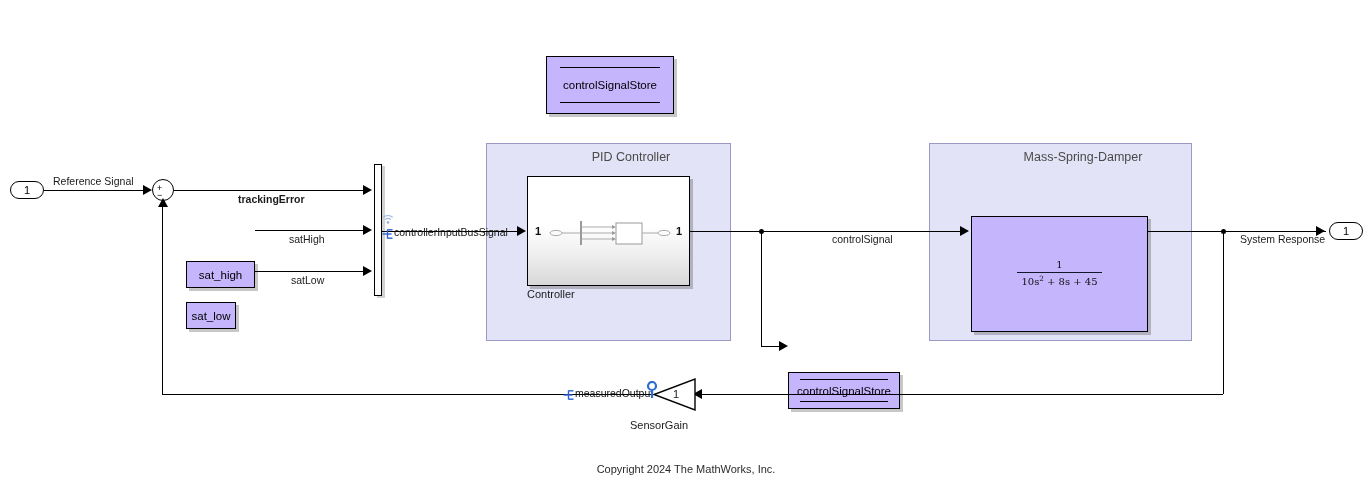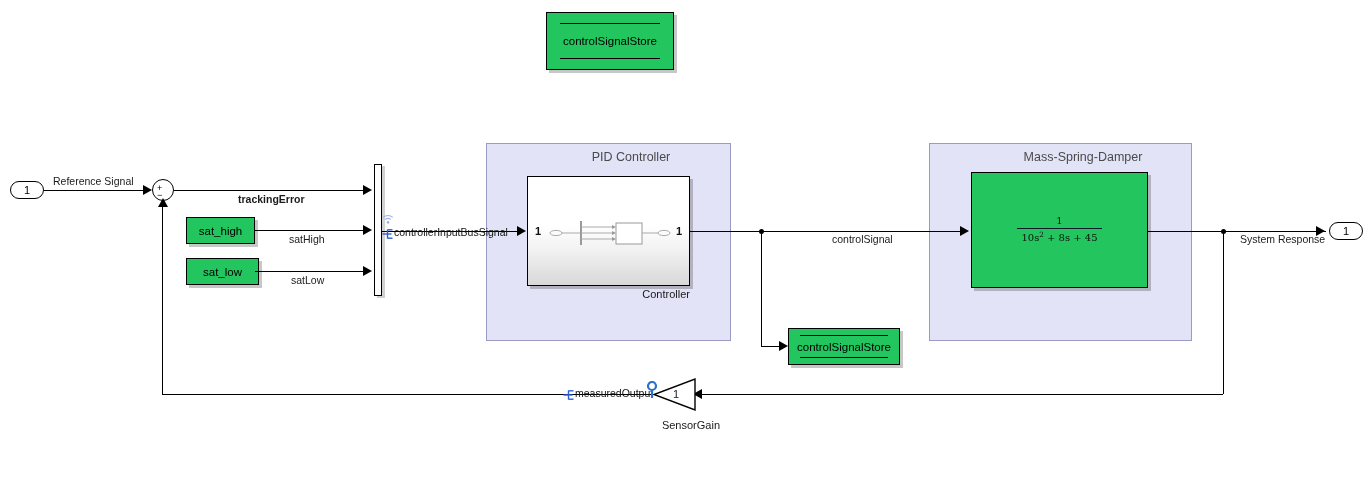--- a/index.html
+++ b/index.html
@@ -78,38 +78,39 @@
     text-align: center;
     font-size: 12.5px;
     color: #4a4a4a;
     white-space: nowrap;
     margin-left: 45px;
   }
 
   
   .blk {
     position: absolute;
-    background: #22c55e;
+    background: #c4b5fd;
     border: 1.2px solid #000000;
     box-shadow: 3px 3px 0 rgba(0,0,0,0.22);
     box-sizing: border-box;
+    margin-top: 44px;
   }
   .blk-label-in {
     position: absolute;
     inset: 0;
     display: flex;
     align-items: center;
     justify-content: center;
     font-size: 11.5px;
     color: #000;
     white-space: nowrap;
   }
   .blk-caption {
     position: absolute;
-    text-align: right;
+    text-align: left;
     font-size: 11px;
     color: #1a1a1a;
     white-space: nowrap;
   }
 
   
   .dstore-line {
     position: absolute;
     left: 10%;
     width: 80%;
@@ -250,21 +251,21 @@
   <div class="arrow-r" style="left:363px; top:185px;"></div>
   <div class="sig-label" style="left:238px; top:193px;font-weight:bold;">trackingError</div>
 
   <div class="blk" style="left:186px; top:217px; width:69px; height:27px;">
     <div class="blk-label-in">sat_high</div>
   </div>
   <div class="wire-h" style="left:255px; top:230px; width:113px;"></div>
   <div class="arrow-r" style="left:363px; top:225px;"></div>
   <div class="sig-label" style="left:289px; top:233px;">satHigh</div>
 
-  <div class="blk" style="left:186px; top:258px; width:73px; height:27px;text-decoration:underline;">
+  <div class="blk" style="left:186px; top:258px; width:50px; height:27px;text-decoration:underline;">
     <div class="blk-label-in">sat_low</div>
   </div>
   <div class="wire-h" style="left:255px; top:271px; width:113px;"></div>
   <div class="arrow-r" style="left:363px; top:266px;"></div>
   <div class="sig-label" style="left:291px; top:274px;">satLow</div>
 
   <div class="buscreator" style="left:374px; top:164px; width:8px; height:132px;"></div>
 
   <div class="wire-h" style="left:382px; top:231px; width:139px;"></div>
   <div class="arrow-r" style="left:517px; top:226px;"></div>
@@ -365,14 +366,15 @@
   </div>
   <div class="blue-label" style="left:575px; top:387px;">measuredOutput</div>
 
   <div class="bus-icon" style="left:645px; top:381px;">
     <svg width="14" height="18" viewBox="0 0 14 18">
       <circle cx="7" cy="5" r="4" fill="none" stroke="#2b6fd0" stroke-width="2.2"></circle>
       <line x1="7" y1="9" x2="7" y2="17" stroke="#2b6fd0" stroke-width="2.2"></line>
     </svg>
   </div>
 
+  <div class="copyright" style="left:0; top:463px; width:1372px; text-align:center;">Copyright 2024 The MathWorks, Inc.</div>
 
 </div>
 
 </body></html>

